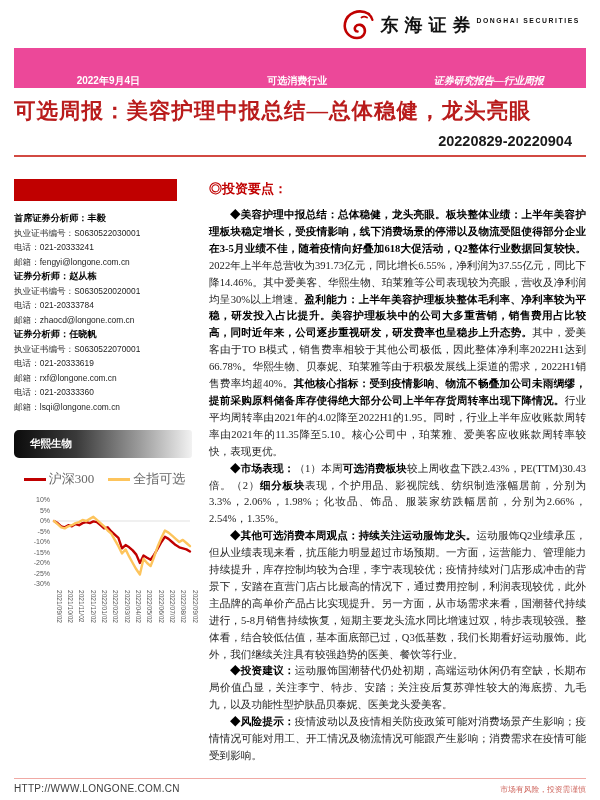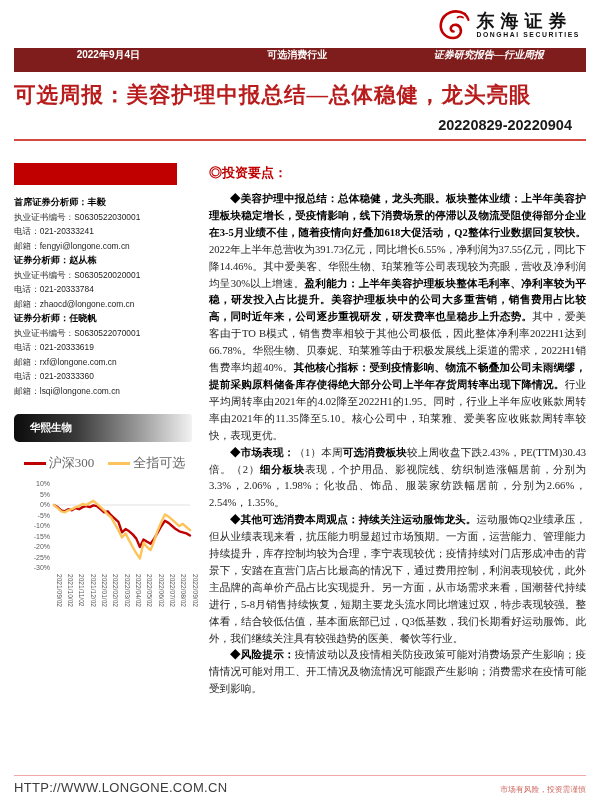--- a/index.html
+++ b/index.html
@@ -3,26 +3,26 @@
 <meta charset="utf-8">
 <style>
   * { margin:0; padding:0; box-sizing:border-box; }
   html,body { width:600px; height:800px; background:#ffffff; }
   body { font-family:"Liberation Serif", serif; color:#1a1a1a; position:relative; overflow:hidden; }
   .page { position:relative; width:600px; height:800px; padding:0 14px; }
 
   
   .header { height:46px; display:flex; justify-content:flex-end; align-items:center; padding-top:4px; }
   .logo { display:flex; align-items:center; gap:5px; margin-right:6px; }
-  .logo-text { display:flex; flex-direction:column; line-height:1; }
+  .logo-text { display:flex; flex-direction:row; line-height:1; }
   .logo-cn { font-size:18px; font-weight:bold; letter-spacing:6px; color:#111; font-family:"Liberation Serif", serif; }
   .logo-en { font-size:6.8px; font-weight:bold; letter-spacing:1.6px; color:#111; font-family:"Liberation Sans", sans-serif; margin-top:2px; }
 
   
-  .banner { height:24px; background:#7f1d1d; color:#fff; display:flex; align-items:flex-start; font-size:10px; margin-top:2px; }
+  .banner { height:40px; background:#ec4899; color:#fff; display:flex; align-items:flex-end; font-size:10px; margin-top:2px; }
   .banner .b-date { width:33%; text-align:center; font-weight:bold; font-family:"Liberation Sans", sans-serif; }
   .banner .b-ind { width:33%; text-align:center; font-weight:bold; }
   .banner .b-type { width:34%; text-align:center; font-style:italic; font-weight:bold; }
 
   
   .title { font-size:21.5px; font-weight:bold; color:#b91c1c; margin-top:8px; letter-spacing:1px; }
   .date-range { text-align:right; font-weight:bold; font-size:14.5px; font-family:"Liberation Sans", sans-serif; margin-top:8px; padding-right:14px; }
   .red-rule { border-top:2px solid #d24a42; margin-top:6px; }
 
   
@@ -46,21 +46,21 @@
   .chart-wrap { margin-top:4px; }
 
   
   .section-title { color:#c00000; font-weight:bold; font-size:13px; margin-top:1px; }
   .bullets { margin-top:9px; }
   .bullets p { font-size:10.6px; line-height:16.9px; text-align:justify; text-indent:21px; color:#1c1c1c; }
   .bullets p b { color:#000; }
 
   
   .footer { position:absolute; left:14px; right:14px; bottom:5px; border-top:1.5px solid #f0a9a4; padding-top:4px; display:flex; justify-content:space-between; align-items:baseline; }
-  .footer .url { font-size:13px; color:#3c3c3c; font-family:"Liberation Sans", sans-serif; letter-spacing:0.3px; }
+  .footer .url { font-size:10px; color:#3c3c3c; font-family:"Liberation Sans", sans-serif; letter-spacing:0.3px; }
   .footer .disc { font-size:7.8px; color:#d06a62; }
 
   svg text { font-family:"Liberation Sans", sans-serif; }
 </style>
 </head>
 <body>
 
 <div class="page">
 
   <div class="header">
@@ -148,20 +148,21 @@
           </svg>
       </div>
     </div>
 
     <div class="right">
       <div class="section-title">◎投资要点：</div>
       <div class="bullets" id="bullets">
           <p><b>◆美容护理中报总结：总体稳健，龙头亮眼。板块整体业绩：上半年美容护理板块稳定增长，受疫情影响，线下消费场景的停滞以及物流受阻使得部分企业在3-5月业绩不佳，随着疫情向好叠加618大促活动，Q2整体行业数据回复较快。</b><span>2022年上半年总营收为391.73亿元，同比增长6.55%，净利润为37.55亿元，同比下降14.46%。其中爱美客、华熙生物、珀莱雅等公司表现较为亮眼，营收及净利润均呈30%以上增速。</span><b>盈利能力：上半年美容护理板块整体毛利率、净利率较为平稳，研发投入占比提升。美容护理板块中的公司大多重营销，销售费用占比较高，同时近年来，公司逐步重视研发，研发费率也呈稳步上升态势。</b><span>其中，爱美客由于TO B模式，销售费率相较于其他公司极低，因此整体净利率2022H1达到66.78%。华熙生物、贝泰妮、珀莱雅等由于积极发展线上渠道的需求，2022H1销售费率均超40%。</span><b>其他核心指标：受到疫情影响、物流不畅叠加公司未雨绸缪，提前采购原料储备库存使得绝大部分公司上半年存货周转率出现下降情况。</b><span>行业平均周转率由2021年的4.02降至2022H1的1.95。同时，行业上半年应收账款周转率由2021年的11.35降至5.10。核心公司中，珀莱雅、爱美客应收账款周转率较快，表现更优。</span></p>
           <p><b>◆市场表现：</b><span>（1）本周</span><b>可选消费板块</b><span>较上周收盘下跌2.43%，PE(TTM)30.43倍。（2）</span><b>细分板块</b><span>表现，个护用品、影视院线、纺织制造涨幅居前，分别为3.3%，2.06%，1.98%；化妆品、饰品、服装家纺跌幅居前，分别为2.66%，2.54%，1.35%。</span></p>
           <p><b>◆其他可选消费本周观点：持续关注运动服饰龙头。</b><span>运动服饰Q2业绩承压，但从业绩表现来看，抗压能力明显超过市场预期。一方面，运营能力、管理能力持续提升，库存控制均较为合理，李宁表现较优；疫情持续对门店形成冲击的背景下，安踏在直营门店占比最高的情况下，通过费用控制，利润表现较优，此外主品牌的高单价产品占比实现提升。另一方面，从市场需求来看，国潮替代持续进行，5-8月销售持续恢复，短期主要龙头流水同比增速过双，特步表现较强。整体看，结合较低估值，基本面底部已过，Q3低基数，我们长期看好运动服饰。此外，我们继续关注具有较强趋势的医美、餐饮等行业。</span></p>
+          <p><b>◆投资建议：</b><span>运动服饰国潮替代仍处初期，高端运动休闲仍有空缺，长期布局价值凸显，关注李宁、特步、安踏；关注疫后复苏弹性较大的海底捞、九毛九，以及功能性型护肤品贝泰妮、医美龙头爱美客。</span></p>
           <p><b>◆风险提示：</b><span>疫情波动以及疫情相关防疫政策可能对消费场景产生影响；疫情情况可能对用工、开工情况及物流情况可能跟产生影响；消费需求在疫情可能受到影响。</span></p>
         </div>
     </div>
 
   </div>
 
   <div class="footer">
     <span class="url">HTTP://WWW.LONGONE.COM.CN</span>
     <span class="disc">市场有风险，投资需谨慎</span>
   </div>

